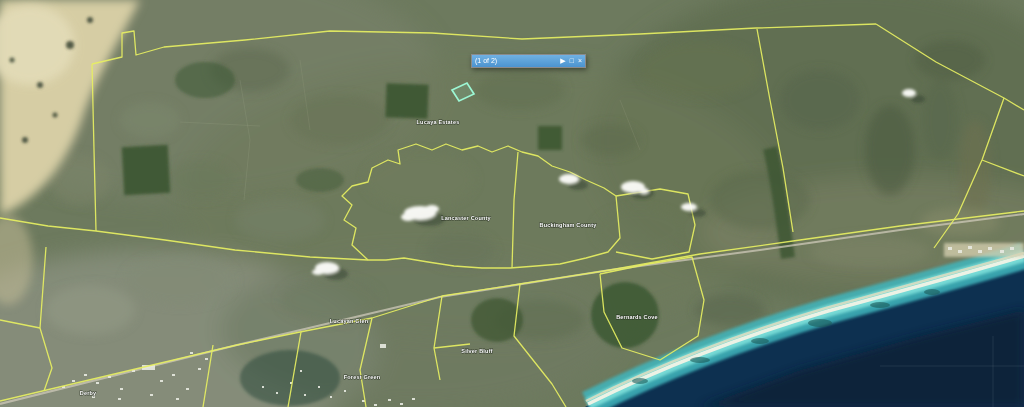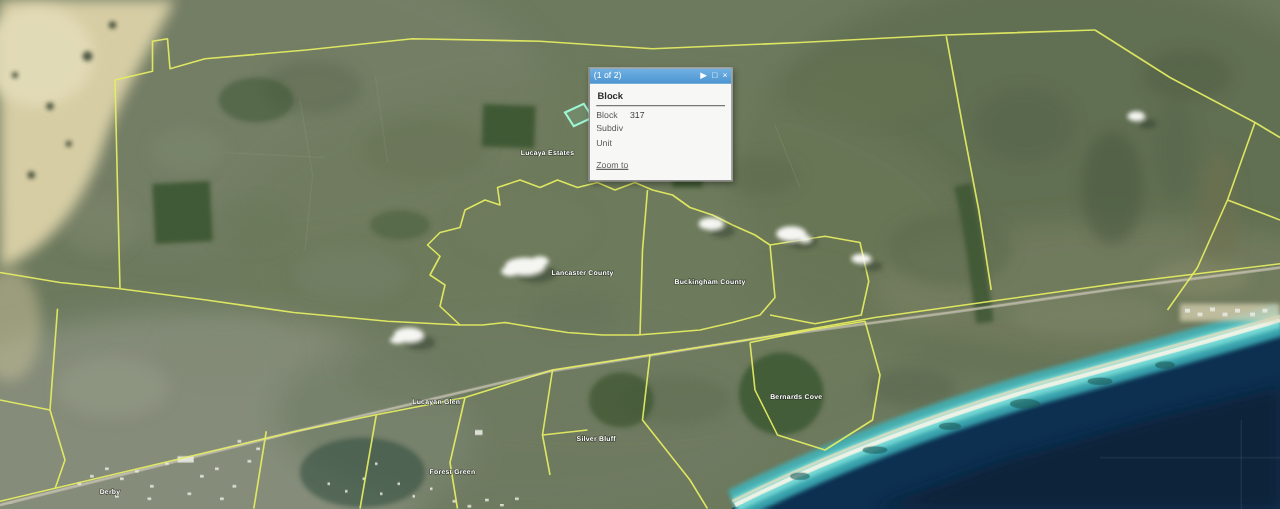--- a/index.html
+++ b/index.html
@@ -239,31 +239,15 @@
 
 <div class="popup">
   <div class="popup-header">
     <span class="popup-pagination">(1 of 2)</span>
     <span class="popup-controls">
       <span>▶</span>
       <span>□</span>
       <span>×</span>
     </span>
   </div>
-  <div class="popup-body">
-    <div class="popup-title">Block</div>
-    <div class="attr-row">
-      <span class="attr-label">Block</span>
-      <span class="attr-value">317</span>
-    </div>
-    <div class="attr-row">
-      <span class="attr-label">Subdiv</span>
-      <span class="attr-value"></span>
-    </div>
-    <div class="attr-row">
-      <span class="attr-label">Unit</span>
-      <span class="attr-value"></span>
-    </div>
-    <span class="zoom-to">Zoom to</span>
-  </div>
 </div>
 
 </div>
 
 </body></html>

